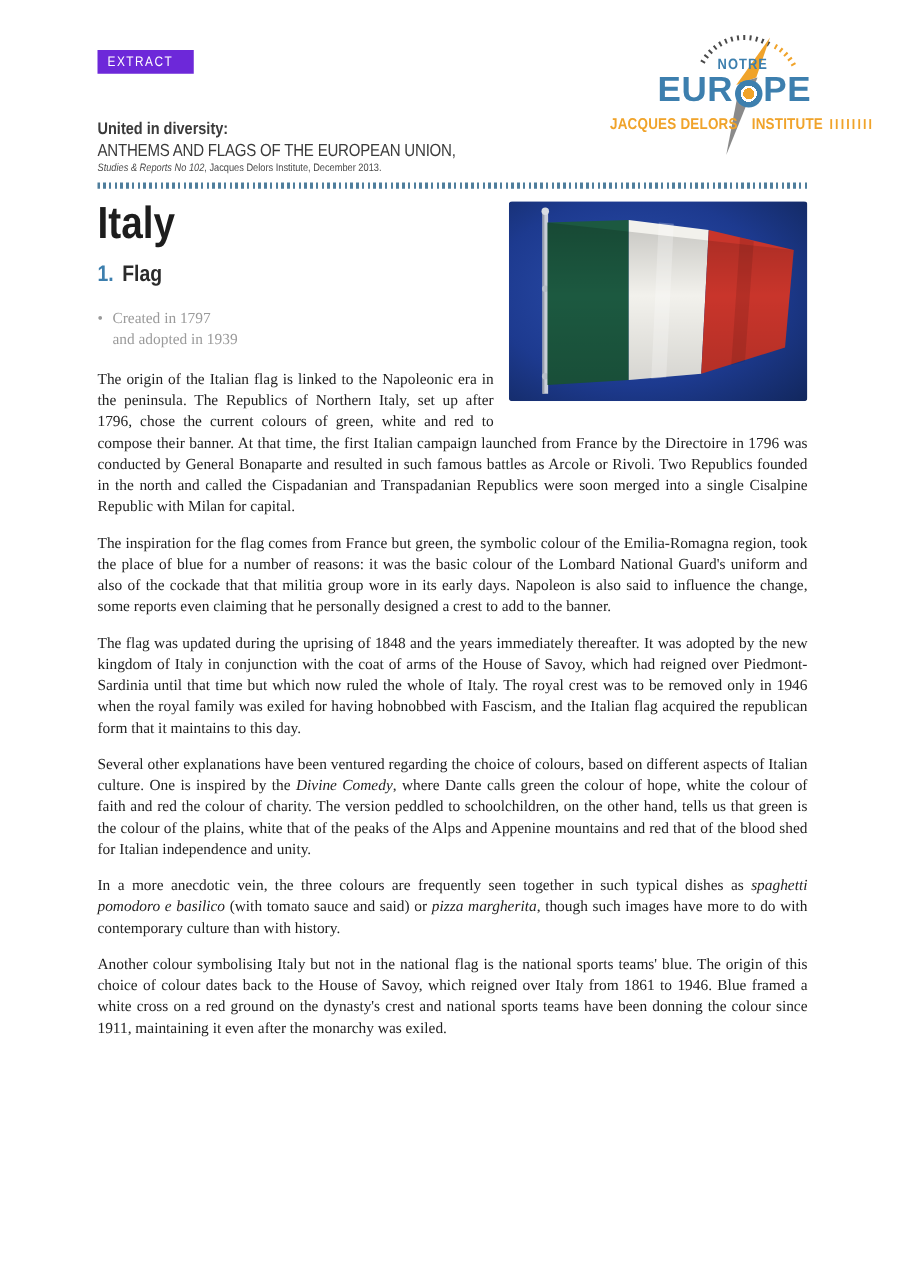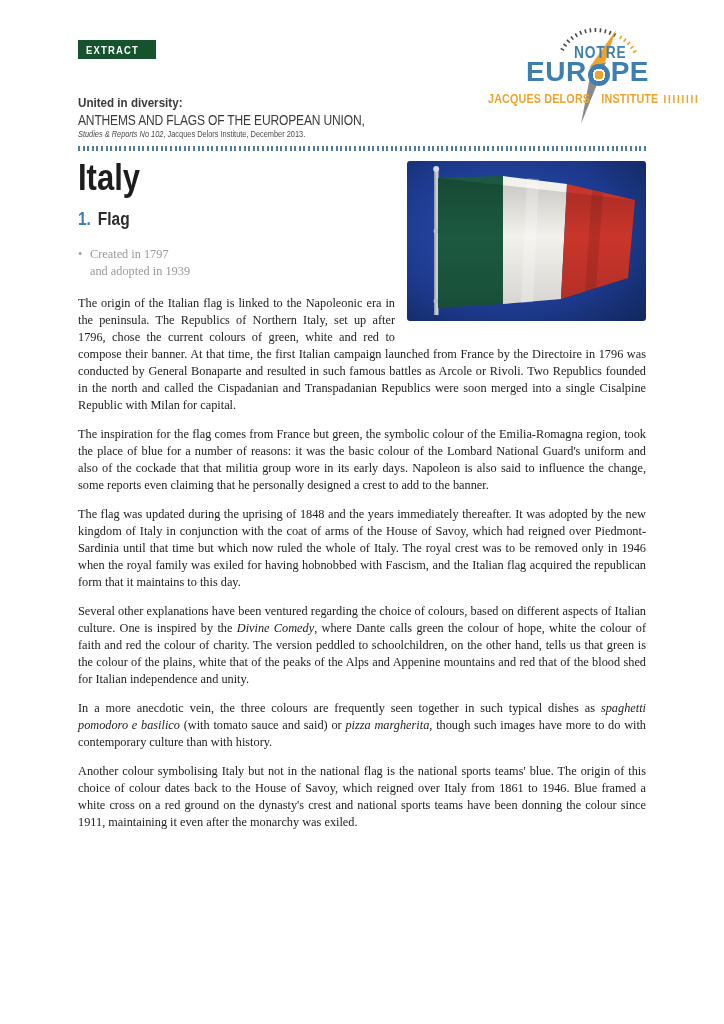--- a/index.html
+++ b/index.html
@@ -1,34 +1,34 @@
 <!DOCTYPE html>
 <html><head>
 <meta charset="utf-8">
 <style>
   html,body{margin:0;padding:0;background:#e8e8e8;}
   .page{position:relative;width:724px;height:1024px;background:#ffffff;margin:0 auto;
         font-family:"Liberation Sans",sans-serif;overflow:hidden;}
   .condensed{display:inline-block;transform:scaleX(0.86);transform-origin:0 50%;white-space:nowrap;}
 
   
-  .badge{position:absolute;left:78px;top:40px;background:#14532d;color:#ffffff;
-         font-size:11px;font-weight:bold;letter-spacing:1.4px;padding:4px 8px 3px 8px;}
+  .badge{position:absolute;left:78px;top:40px;background:#6d28d9;color:#ffffff;
+         font-size:11px;font-weight:normal;letter-spacing:1.4px;padding:4px 8px 3px 8px;}
   .hdr{position:absolute;left:78px;top:67px;color:#3b3b3b;margin-top:28px;}
   .hdr-line1{font-size:13.5px;font-weight:bold;line-height:16px;}
   .hdr-line2{font-size:14px;font-weight:normal;line-height:18px;letter-spacing:-0.2px;}
   .hdr-byline{font-size:8.6px;color:#4a4a4a;line-height:11px;margin-top:3px;}
   .hdr-pub{font-size:8.6px;color:#4a4a4a;line-height:11px;}
   .hdr-pub em{font-style:italic;}
 
   
   .logo{position:absolute;left:488px;top:34px;width:220px;height:78px;}
   .logo-needle{position:absolute;left:0;top:-6px;z-index:0;}
   .logo-notre{position:absolute;left:86px;top:10px;z-index:1;color:#3d7fae;
-              font-size:16px;font-weight:bold;letter-spacing:1px;}
+              font-size:12px;font-weight:bold;letter-spacing:1px;}
   .logo-europe{position:absolute;left:38px;top:24px;z-index:1;color:#3d7fae;
                font-size:28px;font-weight:bold;letter-spacing:0.5px;line-height:28px;
                display:flex;align-items:flex-end;}
   .logo-hub{display:inline-block;width:22px;height:22px;border-radius:50%;margin:0 1px;
             background:radial-gradient(circle at 50% 50%, #f0a32a 0 4.5px, #ffffff 4.5px 6.5px, #3d7fae 6.5px 11.5px);}
   .logo-sub{position:absolute;left:0;top:58px;z-index:1;color:#f0a32a;
             font-size:12.5px;font-weight:bold;letter-spacing:0.2px;white-space:nowrap;}
   .logo-sub .gap{display:inline-block;width:13px;}
   .logo-ticks{letter-spacing:2px;margin-left:6px;font-size:11.5px;}
 

